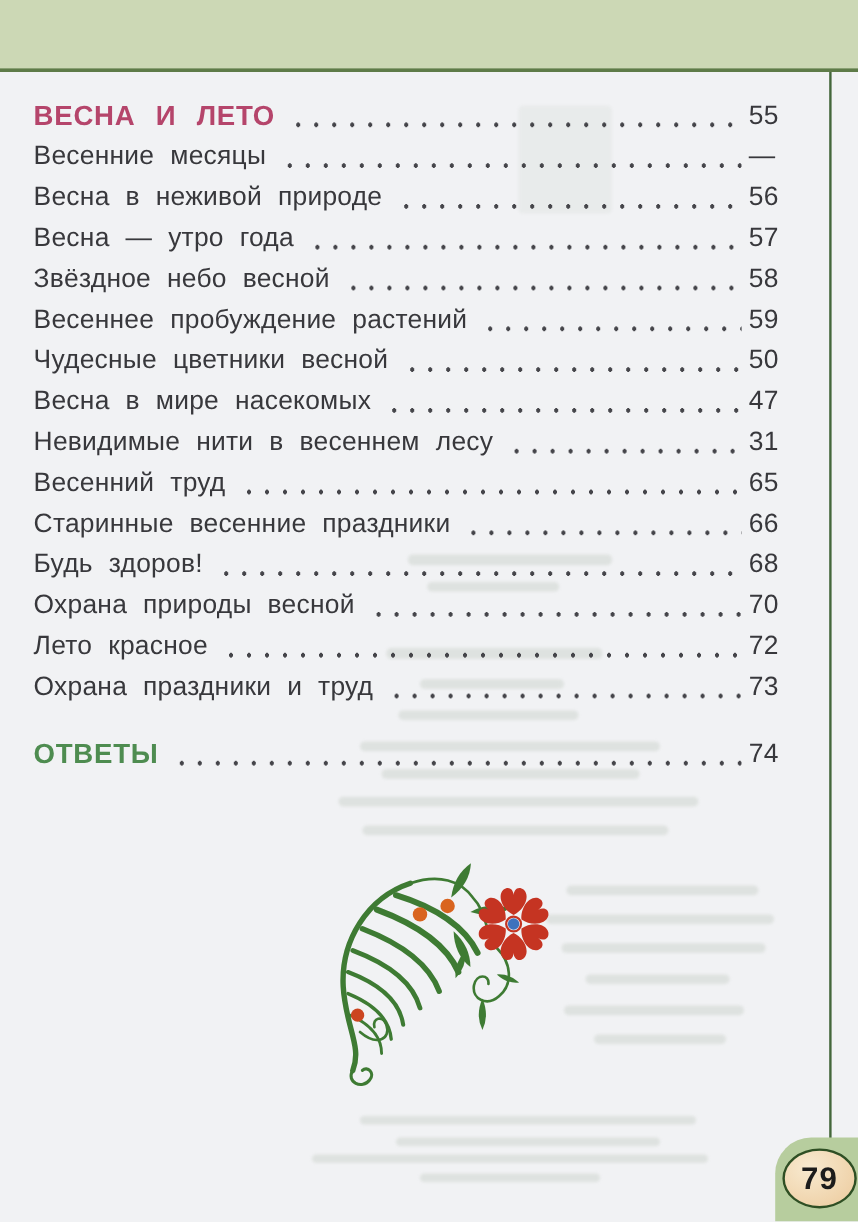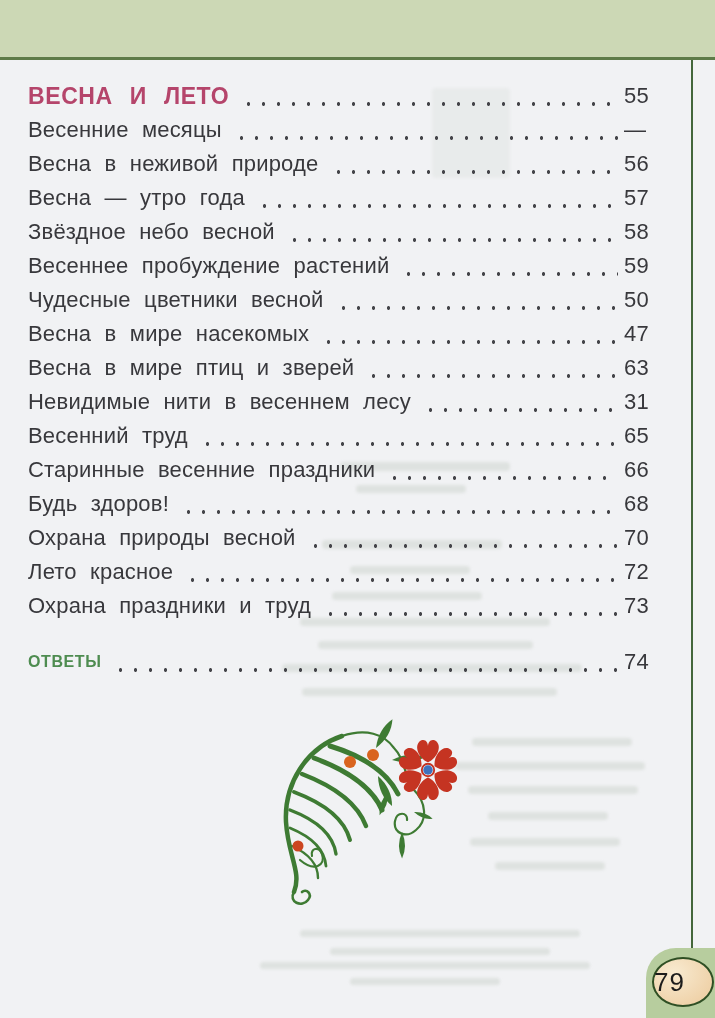--- a/index.html
+++ b/index.html
@@ -34,41 +34,41 @@
   .toc-row .toc-leader{
     flex:1 1 auto;height:34px;margin:0 6px 0 10px;
     background:radial-gradient(circle,#45454a 1.7px,rgba(0,0,0,0) 1.9px) left 2px bottom 7px / 15px 4px repeat-x;
   }
   .toc-row .toc-page{flex:0 0 38px;}
   .toc-row.kind-section .toc-label{
     font-weight:bold;font-size:23px;letter-spacing:.6px;word-spacing:10px;text-align:right;
   }
   .toc-row.kind-answers{margin-top:22px;}
   .toc-row.kind-answers .toc-label{
-    font-weight:bold;font-size:16px;letter-spacing:.6px;
+    font-weight:bold;font-size:23px;letter-spacing:.6px;
   }
   
   .bleed{position:absolute;left:0;top:0;width:715px;height:1018px;pointer-events:none;}
   .bleed div{
     position:absolute;background:rgba(152,164,144,.20);
     filter:blur(1.5px);border-radius:4px;
   }
   
   .ornament{position:absolute;left:230px;top:700px;width:300px;height:220px;}
   
   .page-tab{
     position:absolute;right:0;bottom:0;width:69px;height:70px;
     background:#b7cd9e;border-top-left-radius:30px;
   }
   .page-oval{
     position:absolute;right:1px;bottom:11px;width:58px;height:46px;
     background:radial-gradient(ellipse at 35% 30%,#f8ead0,#ecca9c);
     border:2px solid #2f4f24;border-radius:50%;
-    display:flex;align-items:center;
-    font-size:26px;font-weight:normal;color:#1c1c1c;letter-spacing:1px;
+    display:flex;align-items:center;justify-content:center;
+    font-size:26px;font-weight:bold;color:#1c1c1c;letter-spacing:1px;
   }
 </style>
 </head>
 <body>
 
 <div class="top-band"></div>
 
 <div class="bleed">
   <div style="left:432px;top:88px;width:78px;height:90px;opacity:.45;"></div>
   <div style="left:340px;top:462px;width:170px;height:9px;"></div>
@@ -127,25 +127,20 @@
     <span class="toc-label">Чудесные цветники весной</span>
     <span class="toc-leader"></span>
     <span class="toc-page">50</span>
   </div>
     <div class="toc-row kind-entry">
     <span class="toc-label">Весна в мире насекомых</span>
     <span class="toc-leader"></span>
     <span class="toc-page">47</span>
   </div>
     <div class="toc-row kind-entry">
-    <span class="toc-label">Весна в мире птиц и зверей</span>
-    <span class="toc-leader"></span>
-    <span class="toc-page">63</span>
-  </div>
-    <div class="toc-row kind-entry">
     <span class="toc-label">Невидимые нити в весеннем лесу</span>
     <span class="toc-leader"></span>
     <span class="toc-page">31</span>
   </div>
     <div class="toc-row kind-entry">
     <span class="toc-label">Весенний труд</span>
     <span class="toc-leader"></span>
     <span class="toc-page">65</span>
   </div>
     <div class="toc-row kind-entry">

